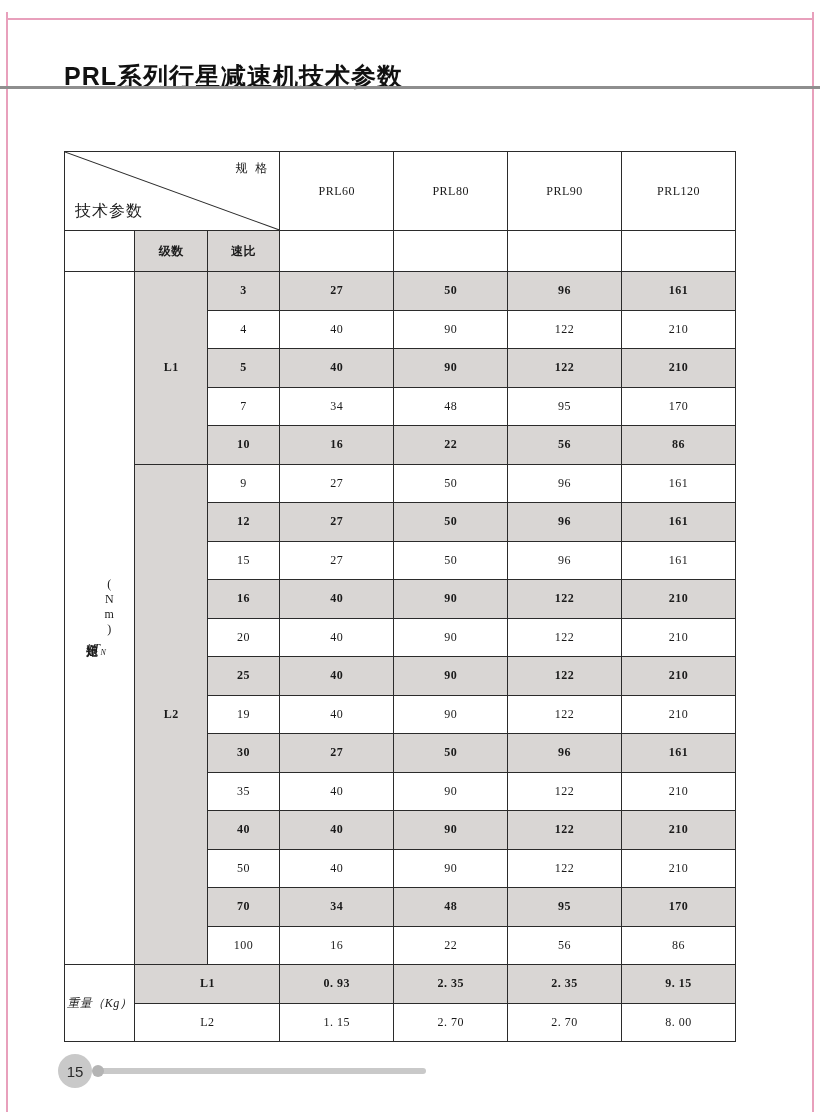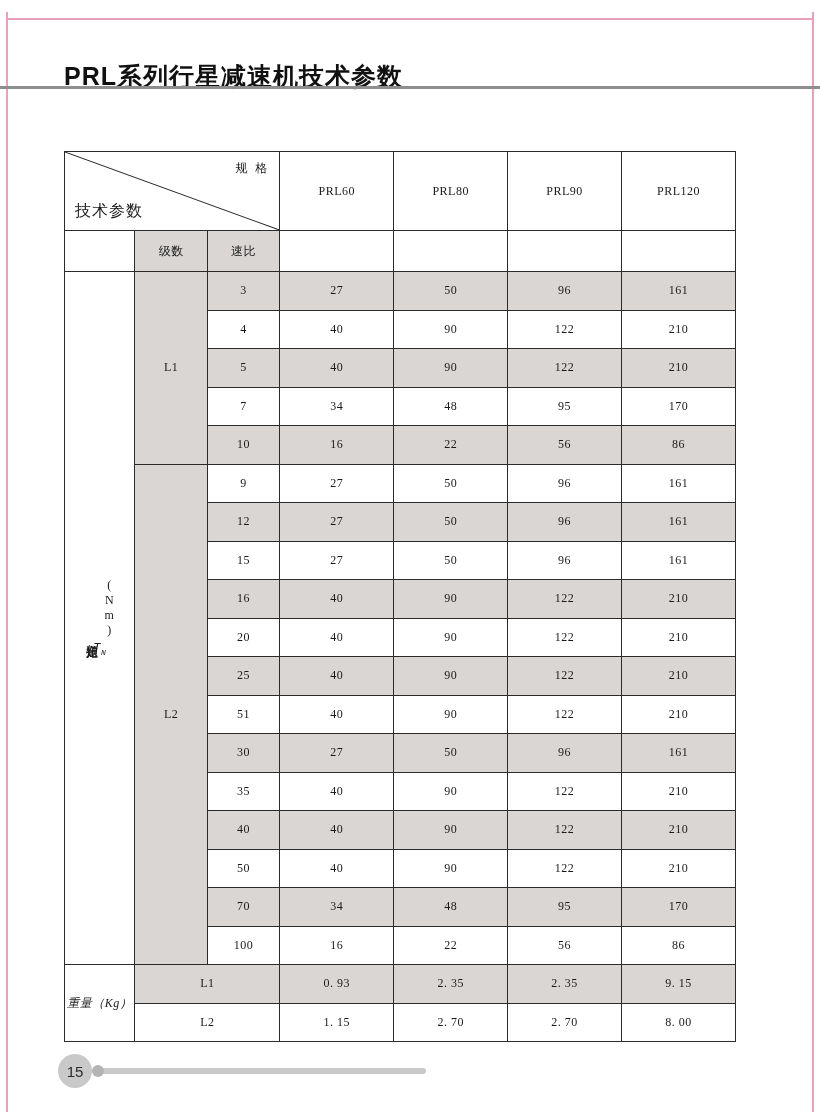--- a/index.html
+++ b/index.html
@@ -89,21 +89,21 @@
   table.spec td {
     border: 1px solid #2b2b2b;
     text-align: center;
     vertical-align: middle;
     padding: 0;
     height: 37.5px;
     font-family: "Liberation Serif", serif;
     font-size: 12px;
     letter-spacing: 0.5px;
   }
-  td.shade { background: #d9d6d4; }
+  td.shade { background: #d9d6d4; font-weight: bold; }
   td.white { background: #ffffff; }
 
   .col-a { width: 68px; }
   .col-b { width: 70px; }
   .col-c { width: 70px; }
   .col-d { width: 110px; }
 
   
   .hdr-cell {
     position: relative;
@@ -160,21 +160,21 @@
     letter-spacing: 1px;
     line-height: 1.15;
   }
   .vert-wrap {
     display: flex;
     align-items: center;
     justify-content: center;
     height: 100%;
   }
   .tn {
-    font-family: Liberation Mono, monospace;
+    font-family: Liberation Serif, serif;
     font-style: italic;
     font-size: 12px;
   }
   .tn sub {
     font-size: 8px;
     font-style: italic;
   }
   td.stage {
     font-family: "Liberation Sans", sans-serif;
     font-size: 12.5px;
@@ -363,21 +363,21 @@
           <td class="white">210</td>
         </tr>
         <tr>
           <td class="shade">25</td>
           <td class="shade">40</td>
           <td class="shade">90</td>
           <td class="shade">122</td>
           <td class="shade">210</td>
         </tr>
         <tr>
-          <td class="white">51</td>
+          <td class="white">19</td>
           <td class="white">40</td>
           <td class="white">90</td>
           <td class="white">122</td>
           <td class="white">210</td>
         </tr>
         <tr>
           <td class="shade">30</td>
           <td class="shade">27</td>
           <td class="shade">50</td>
           <td class="shade">96</td>

